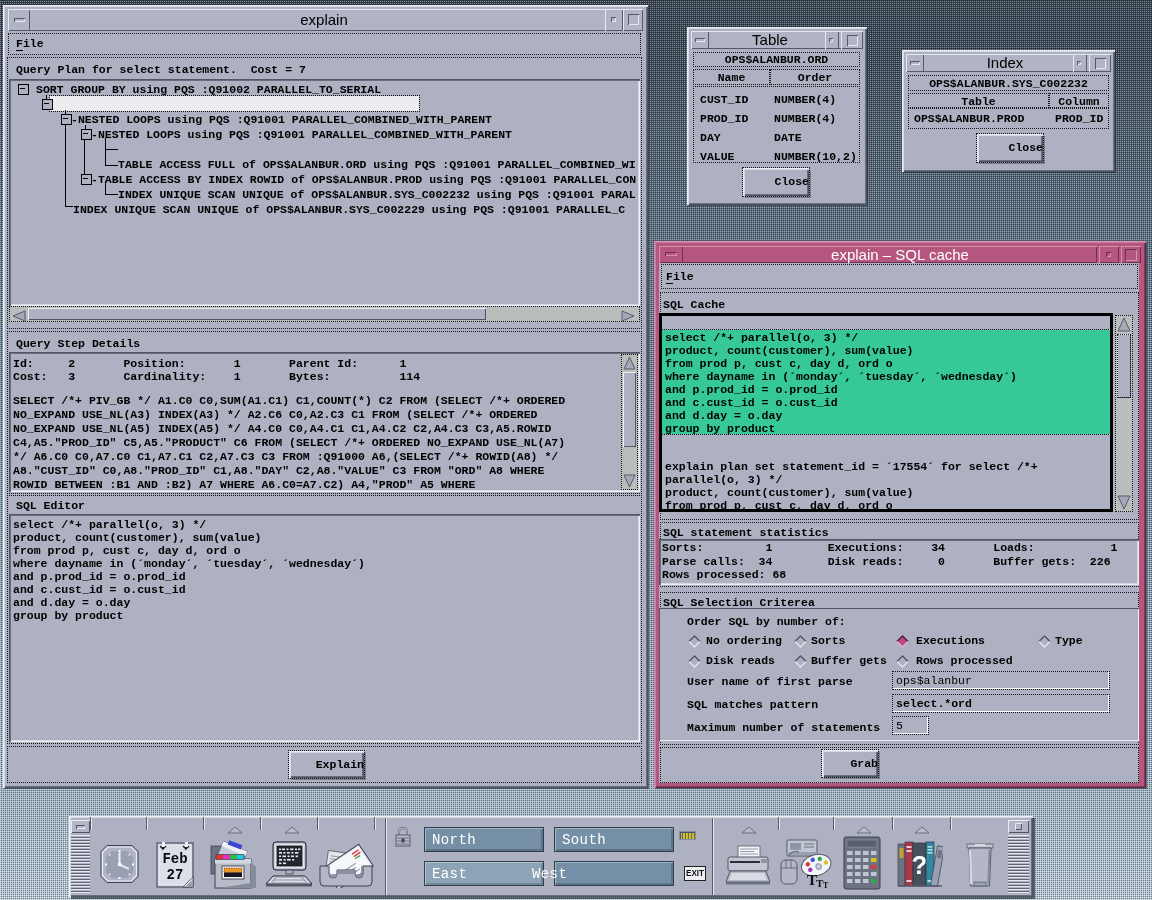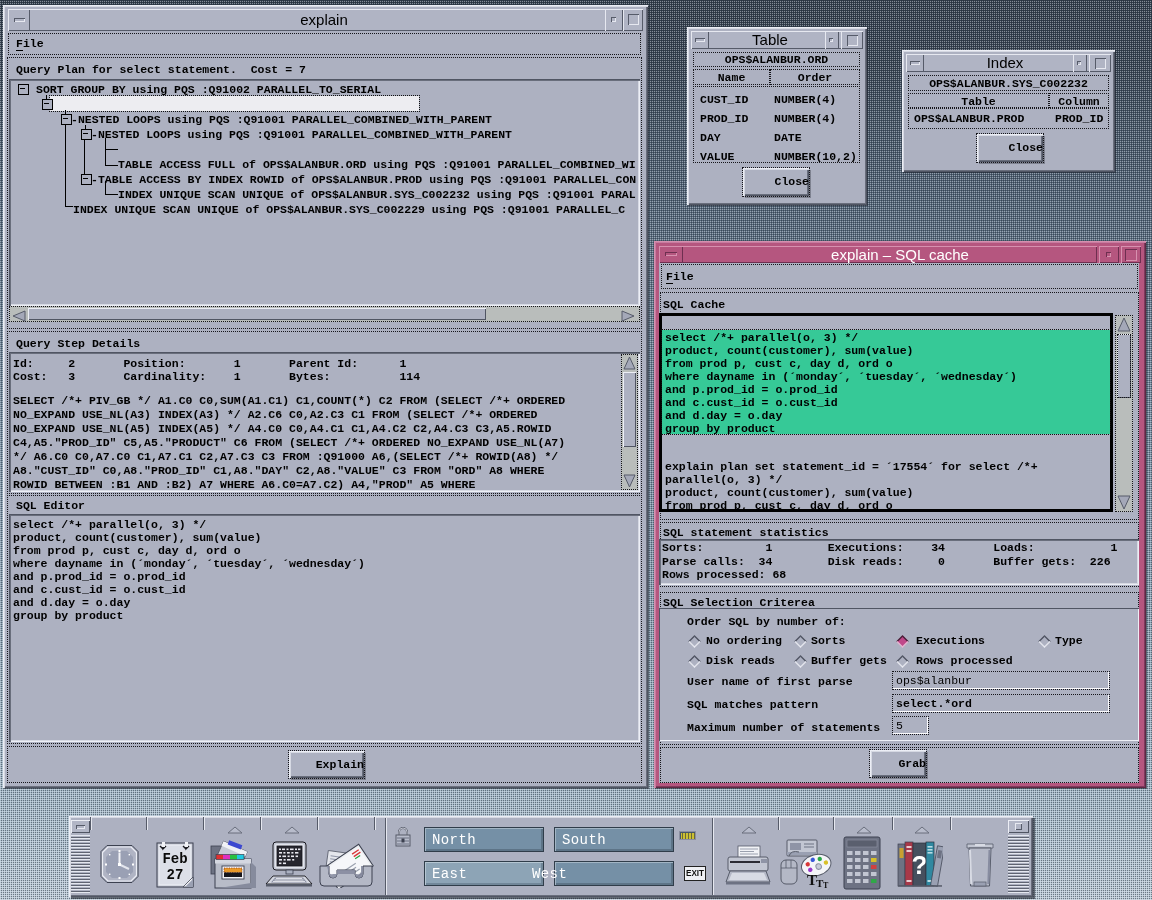--- a/index.html
+++ b/index.html
@@ -267,21 +267,21 @@
 <div class="a mono" style="left:687px;top:698px">SQL matches pattern</div>
 <div class="a mono" style="left:687px;top:721px">Maximum number of statements</div>
 <div class="a" style="left:892px;top:671px;width:218px;height:19px;background:#adb1c1;border:1px dotted #15151a;box-shadow:inset -1px -1px 0 #fbfbfd;box-sizing:border-box"></div>
 <div class="a mono" style="left:896px;top:674px;font-weight:400">ops$alanbur</div>
 <div class="a" style="left:892px;top:694px;width:218px;height:19px;background:#adb1c1;border:1px dotted #15151a;box-shadow:inset -1px -1px 0 #fbfbfd;box-sizing:border-box"></div>
 <div class="a mono" style="left:896px;top:697px;font-weight:700">select.*ord</div>
 <div class="a" style="left:892px;top:716px;width:37px;height:19px;background:#adb1c1;border:1px dotted #15151a;box-shadow:inset -1px -1px 0 #fbfbfd;box-sizing:border-box"></div>
 <div class="a mono" style="left:896px;top:719px;font-weight:400">5</div>
 
 <div class="a dot" style="left:660px;top:747px;width:479px;height:36px"></div>
-<div class="a btn" style="left:870px;top:750px;width:56px;height:27px;box-shadow:inset 1px 1px 0 #eceef5,inset 2px 2px 0 #d6d9e3,inset -1px -1px 0 #505563,inset -2px -2px 0 #696e7c,2px 2px 0 rgba(40,44,55,.35)"><span class="mono" style="line-height:27px">Grab</span></div>
+<div class="a btn" style="left:822px;top:750px;width:56px;height:27px;box-shadow:inset 1px 1px 0 #eceef5,inset 2px 2px 0 #d6d9e3,inset -1px -1px 0 #505563,inset -2px -2px 0 #696e7c,2px 2px 0 rgba(40,44,55,.35)"><span class="mono" style="line-height:27px">Grab</span></div>
 
 <div class="a w rz2" style="left:69px;top:816px;width:964px;height:81px;box-shadow:inset 1px 1px 0 #eceef5,inset 2px 2px 0 #d6d9e3,inset -1px -1px 0 #505563,inset -2px -2px 0 #696e7c,2px 2px 0 rgba(30,35,45,.6)"></div>
 
 <div class="a rz1" style="left:71px;top:820px;width:19px;height:13px;background:#b2b6c6"></div>
 <div class="a" style="left:76px;top:825px;width:9px;height:4px;background:#b2b6c6;box-shadow:inset 1px 1px 0 #565b69,inset -1px -1px 0 #e6e8f0"></div>
 <div class="a" style="left:71px;top:835px;width:19px;height:58px;background:repeating-linear-gradient(180deg,#e4e7ef 0 1px,#adb1c1 1px 2px,#5f6472 2px 3px)"></div>
 
 <div class="a" style="left:90px;top:817px;width:2px;height:13px;background:linear-gradient(90deg,#565b69 1px,#e6e8f0 1px)"></div>
 <div class="a" style="left:146px;top:817px;width:2px;height:13px;background:linear-gradient(90deg,#565b69 1px,#e6e8f0 1px)"></div>
 <div class="a" style="left:203px;top:817px;width:2px;height:13px;background:linear-gradient(90deg,#565b69 1px,#e6e8f0 1px)"></div>

